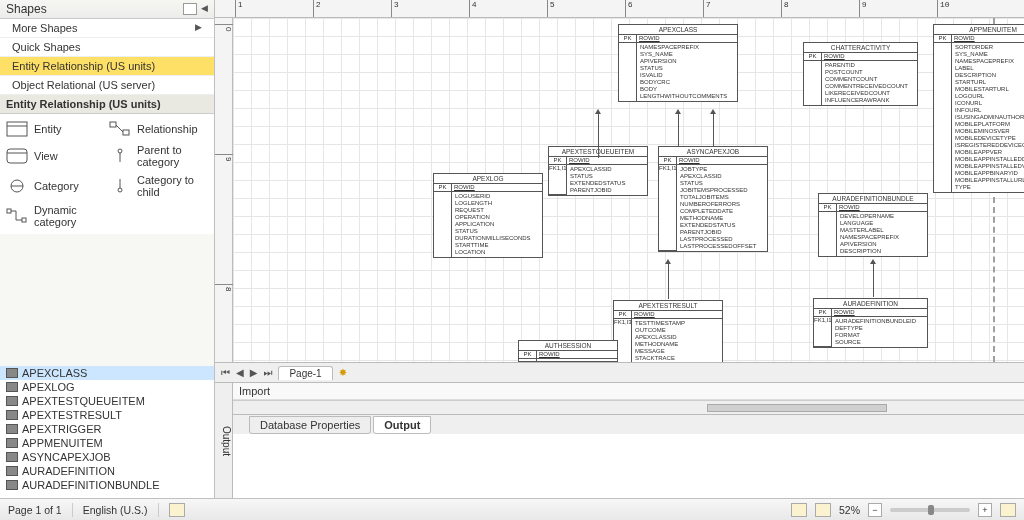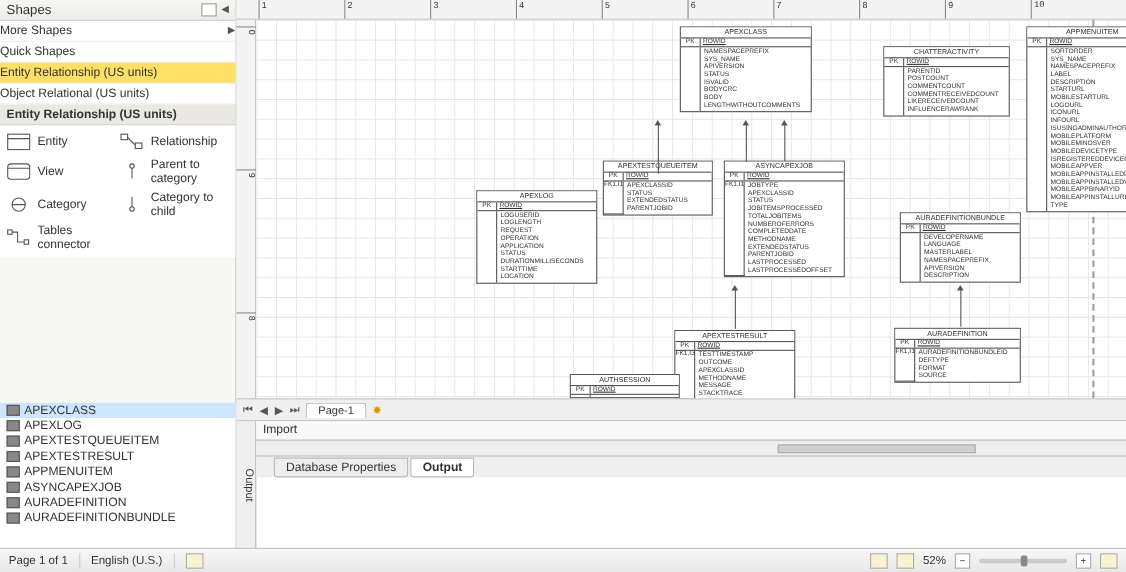--- a/index.html
+++ b/index.html
@@ -4,21 +4,21 @@
 <style>
 * { box-sizing: border-box; margin: 0; padding: 0; font-family: "Segoe UI", Tahoma, sans-serif; }
 body { width: 1024px; height: 520px; overflow: hidden; background: #fff; display: flex; flex-direction: column; font-size: 11px; color: #333; }
 .main { flex: 1; display: flex; min-height: 0; }
 .left-pane { width: 215px; display: flex; flex-direction: column; border-right: 1px solid #bfbfbf; background: #f7f7f4; }
 .section-header { background: linear-gradient(#f6f6f2,#ececec); border-bottom: 1px solid #c8c8c8; padding: 2px 6px; font-size: 12px; display: flex; align-items: center; justify-content: space-between; }
 .section-header .icons { display: flex; gap: 4px; }
 .hdr-btn { width: 14px; height: 12px; border: 1px solid #999; background: #fff; cursor: pointer; }
 .chev { font-size: 9px; color: #555; }
 .shape-menu { background: #fff; }
-.shape-menu .item { padding: 3px 0; border-bottom: 1px solid #eee; display: flex; justify-content: space-between; cursor: pointer; font-size: 11px; }
+.shape-menu .item { padding: 3px 12px; border-bottom: 1px solid #eee; display: flex; justify-content: space-between; cursor: pointer; font-size: 11px; }
 .shape-menu .item.sel { background: #ffe066; }
 .stencil-title { background: #e9e9e1; padding: 3px 6px; font-weight: bold; font-size: 11px; border-bottom: 1px solid #ccc; }
 .stencil-grid { background: #fff; padding: 6px; display: grid; grid-template-columns: 1fr 1fr; gap: 6px 4px; }
 .stencil-cell { display: flex; align-items: center; gap: 6px; font-size: 11px; cursor: pointer; }
 .stencil-ico { width: 22px; height: 18px; display: flex; align-items: center; justify-content: center; }
 .tv-list { background: #fff; flex: 1; overflow: auto; font-size: 11px; }
 .tv-item { padding: 1px 6px; display: flex; align-items: center; gap: 4px; cursor: pointer; }
 .tv-item.sel { background: #cde6ff; }
 .tv-ico { width: 12px; height: 10px; background: #888; border: 1px solid #555; }
 .canvas-area { flex: 1; display: flex; flex-direction: column; min-width: 0; }
@@ -80,21 +80,21 @@
           <span>More Shapes</span>
           <span class="chev">▶</span>
         </div>
       <div class="item">
           <span>Quick Shapes</span>
         </div>
       <div class="item sel">
           <span>Entity Relationship (US units)</span>
         </div>
       <div class="item">
-          <span>Object Relational (US units)</span>
+          <span>Object Relational (US server)</span>
         </div>
     </div>
     <div class="stencil-title">Entity Relationship (US units)</div>
     <div class="stencil-grid">
       <div class="stencil-cell">
           <span class="stencil-ico">
             <svg width="22" height="16">
               <rect x="1" y="1" width="20" height="14" fill="#fff" stroke="#555"></rect>
               <line x1="1" y1="5" x2="21" y2="5" stroke="#555"></line>
             </svg>
@@ -148,40 +148,44 @@
           <span>Category to child</span>
         </div>
       <div class="stencil-cell">
           <span class="stencil-ico">
             <svg width="22" height="16">
               <path d="M3 3 L10 3 L10 12 L18 12" fill="none" stroke="#555"></path>
               <rect x="1" y="1" width="4" height="4" fill="#fff" stroke="#555"></rect>
               <rect x="16" y="10" width="4" height="4" fill="#fff" stroke="#555"></rect>
             </svg>
           </span>
-          <span>Tables connector</span>
+          <span>Dynamic category</span>
         </div>
     </div>
     <div class="fill"></div>
     <div class="tv-list" id="tv-list">
         <div class="tv-item sel">
           <span class="tv-ico"></span>
           <span>APEXCLASS</span>
         </div>
         <div class="tv-item">
           <span class="tv-ico"></span>
           <span>APEXLOG</span>
         </div>
         <div class="tv-item">
           <span class="tv-ico"></span>
           <span>APEXTESTQUEUEITEM</span>
         </div>
         <div class="tv-item">
           <span class="tv-ico"></span>
           <span>APEXTESTRESULT</span>
+        </div>
+        <div class="tv-item">
+          <span class="tv-ico"></span>
+          <span>APEXTRIGGER</span>
         </div>
         <div class="tv-item">
           <span class="tv-ico"></span>
           <span>APPMENUITEM</span>
         </div>
         <div class="tv-item">
           <span class="tv-ico"></span>
           <span>ASYNCAPEXJOB</span>
         </div>
         <div class="tv-item">

